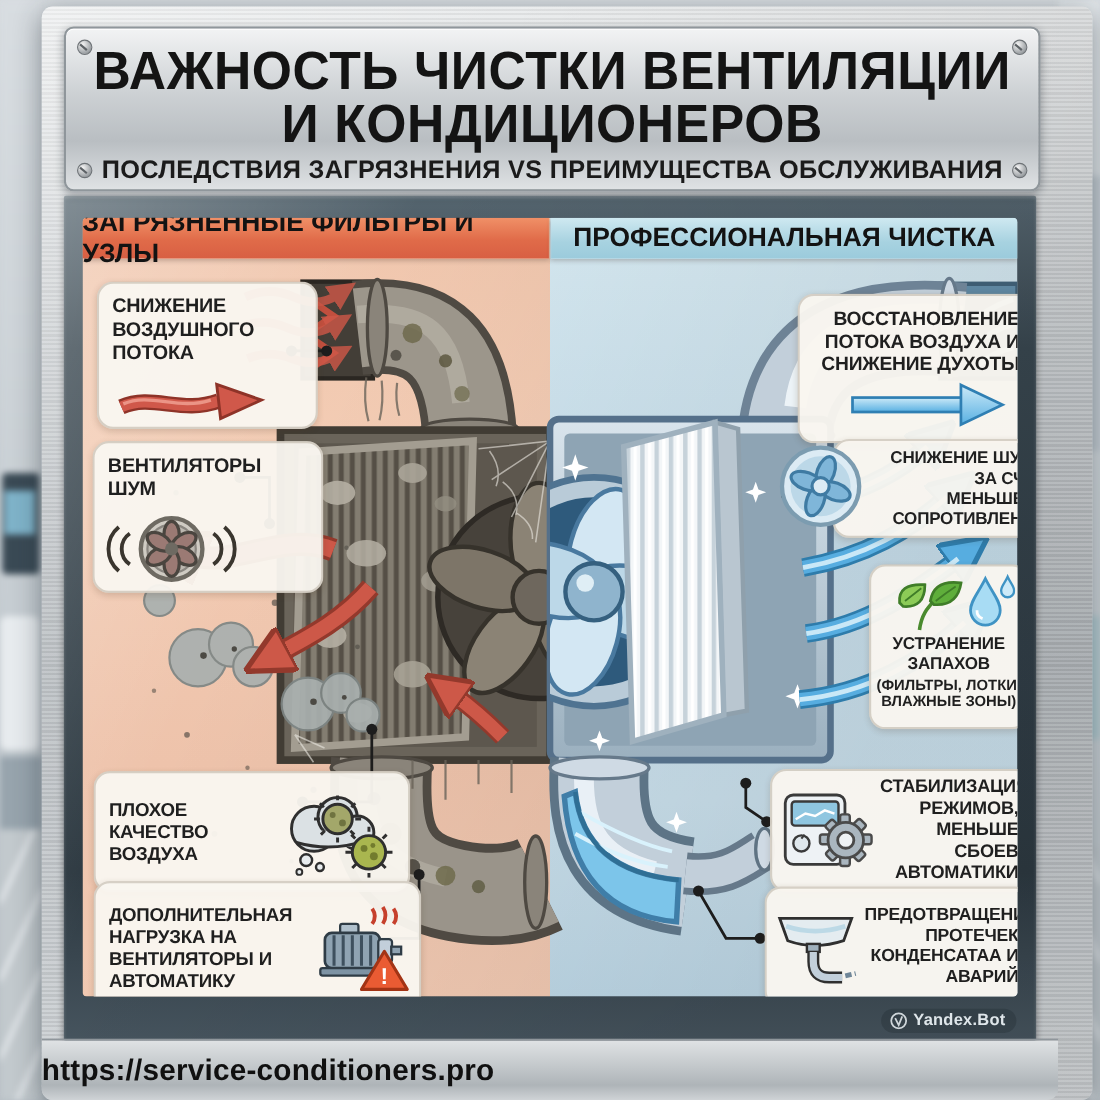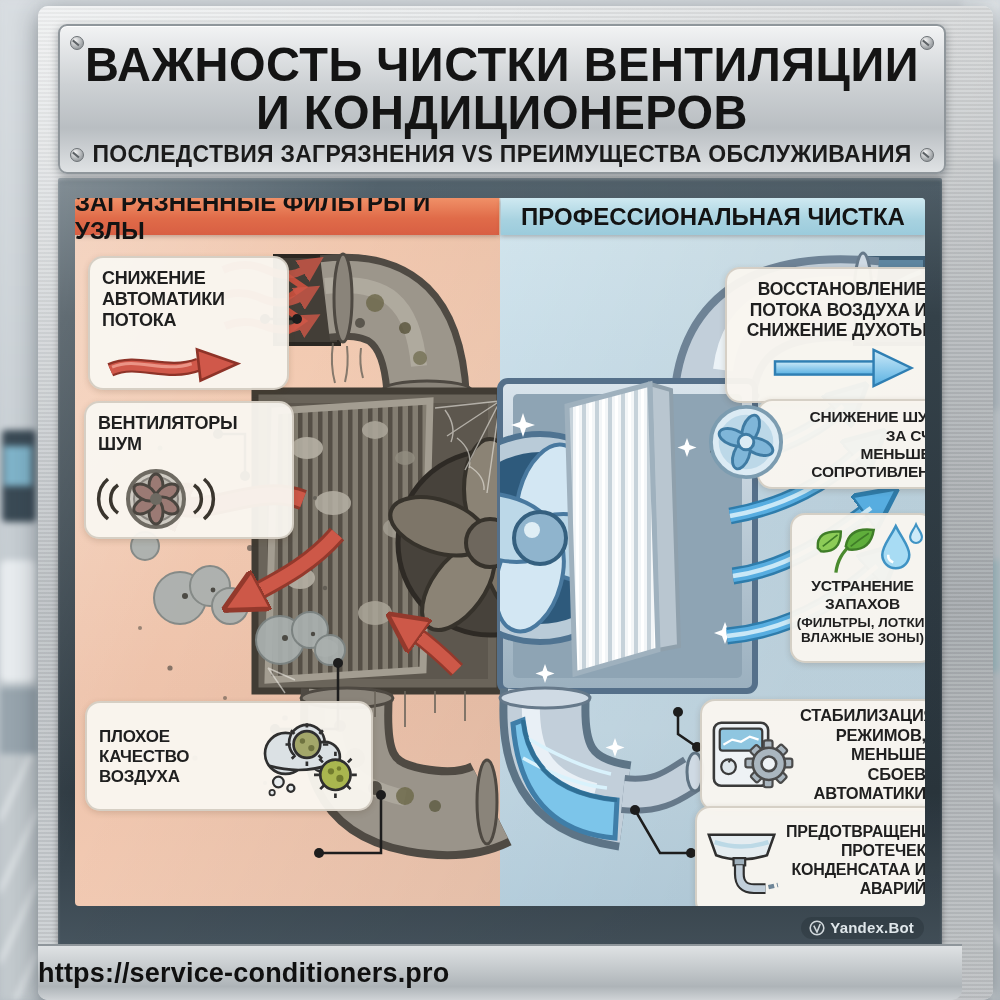--- a/index.html
+++ b/index.html
@@ -352,21 +352,21 @@
             <circle cx="640" cy="252" r="5"></circle>
               <circle cx="662" cy="232" r="5"></circle>
             <circle cx="622" cy="549" r="5"></circle>
               <circle cx="603" cy="514" r="5"></circle>
             <circle cx="560" cy="612" r="5"></circle>
               <circle cx="616" cy="655" r="5"></circle>
           </g>
         </svg>
 
         <div class="co co1">
-          <div class="txt">СНИЖЕНИЕ АВТОМАТИКИ ПОТОКА</div>
+          <div class="txt">СНИЖЕНИЕ ВОЗДУШНОГО ПОТОКА</div>
           <svg width="152" height="46" viewBox="0 0 160 52">
             <path d="M8 36 C 40 22 70 44 108 30" stroke="#8e3328" stroke-width="16" fill="none"></path>
             <path d="M8 36 C 40 22 70 44 108 30" stroke="#d0584a" stroke-width="11" fill="none"></path>
             <path d="M10 33 C 38 21 66 40 100 29" stroke="#eb9486" stroke-width="3.5" fill="none"></path>
             <polygon points="106,13 152,29 110,48" fill="#d0584a" stroke="#8e3328" stroke-width="3"></polygon>
           </svg>
         </div>
 
         <div class="co co2">
           <div class="txt">ВЕНТИЛЯТОРЫ ШУМ</div>
@@ -407,20 +407,34 @@
               <circle cx="93" cy="62" r="3.5" fill="#727c2e"></circle>
                 <circle cx="103" cy="70" r="4" fill="#727c2e"></circle>
                 <circle cx="102" cy="59" r="2.5" fill="#727c2e"></circle>
             </g>
             <circle cx="34" cy="74" r="6" fill="#e8ecee" stroke="#2f2f2f" stroke-width="2.5"></circle>
             <circle cx="48" cy="81" r="4" fill="#e8ecee" stroke="#2f2f2f" stroke-width="2.5"></circle>
             <circle cx="27" cy="86" r="3" fill="#e8ecee" stroke="#2f2f2f" stroke-width="2"></circle>
           </svg>
         </div>
 
+        <div class="co co4">
+          <div class="txt">ДОПОЛНИТЕЛЬНАЯ НАГРУЗКА НА ВЕНТИЛЯТОРЫ И АВТОМАТИКУ</div>
+          <svg width="104" height="86" viewBox="0 0 150 116">
+            <path d="M100 6 q 7 10 0 20 M114 4 q 7 11 0 22 M128 6 q 7 10 0 20" stroke="#c6402c" stroke-width="5" fill="none"></path>
+            <rect x="58" y="26" width="24" height="13" rx="3" fill="#b0c0cc" stroke="#2f3c46" stroke-width="3"></rect>
+            <rect x="38" y="38" width="72" height="46" rx="9" fill="#8fa3b2" stroke="#2f3c46" stroke-width="3.5"></rect>
+            <path d="M50 41 v40 M62 41 v40 M74 41 v40 M86 41 v40 M98 41 v40" stroke="#3e505e" stroke-width="4"></path>
+            <rect x="108" y="46" width="18" height="31" rx="4" fill="#c2cfda" stroke="#2f3c46" stroke-width="3"></rect>
+            <rect x="125" y="56" width="13" height="10" fill="#8fa3b2" stroke="#2f3c46" stroke-width="3"></rect>
+            <rect x="32" y="84" width="84" height="10" rx="3" fill="#7e93a4" stroke="#2f3c46" stroke-width="3"></rect>
+            <path d="M116 62 L146 112 L86 112 Z" fill="#ea5b33" stroke="#a33415" stroke-width="4" stroke-linejoin="round"></path>
+            <text x="116" y="105" font-size="30" font-weight="bold" fill="#ffffff" text-anchor="middle" font-family="Liberation Sans, sans-serif">!</text>
+          </svg>
+        </div>
 
         <div class="co co5">
           <div class="txt">ВОССТАНОВЛЕНИЕ ПОТОКА ВОЗДУХА И СНИЖЕНИЕ ДУХОТЫ</div>
           <svg width="166" height="46" viewBox="0 0 180 56">
             <defs>
                 <linearGradient id="ba" x1="0" y1="0" x2="0" y2="1">
               <stop offset="0" stop-color="#cdeaf8"></stop>
                   <stop offset="1" stop-color="#58b0e2"></stop>
                 </linearGradient>
               </defs>

